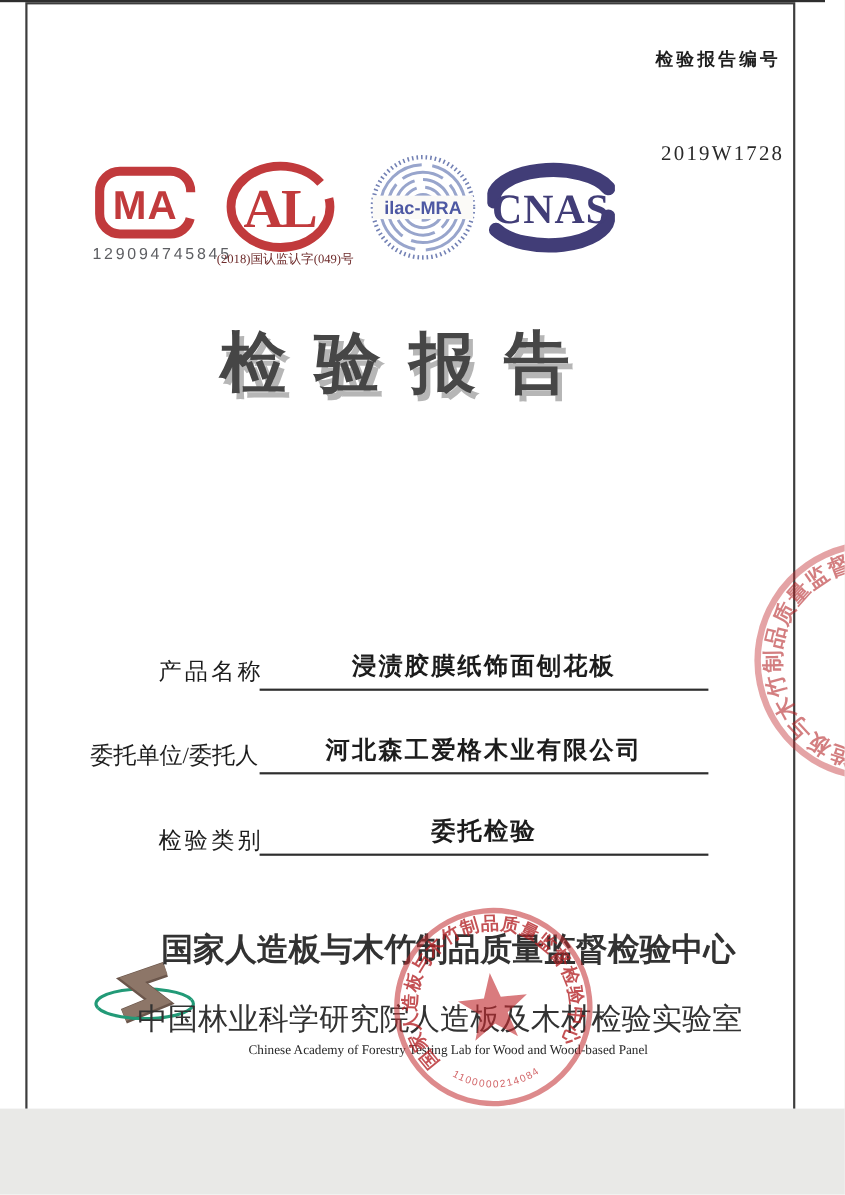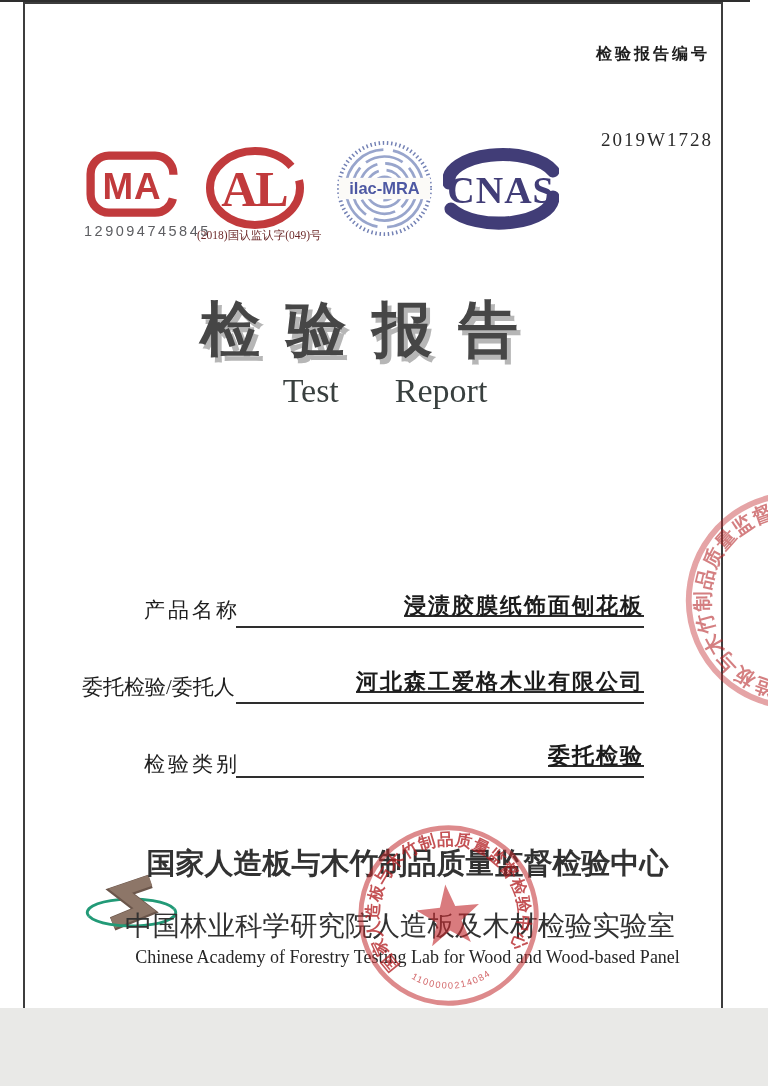--- a/index.html
+++ b/index.html
@@ -31,30 +31,30 @@
   .title-cn { left:97px; top:290px; width:550px; text-align:center;
     font-family:Liberation Sans, sans-serif; font-weight:bold; font-size:60px;
     letter-spacing:26px; color:#464646; text-shadow:4px 5px 0 rgba(110,110,110,.5); white-space:nowrap; }
   .title-en { left:120px; top:372px; width:530px; display:flex; justify-content:center; gap:56px;
     font-size:34px; color:#39403f; }
 
   
   .f-label { font-size:21px; color:#1d1d1d; white-space:nowrap; }
   .ls3 { letter-spacing:3px; }
   .f-line { left:236px; width:408px; border-bottom:2px solid #2e2e2e; box-sizing:border-box;
-    display:flex; align-items:flex-end; justify-content:flex-end; padding-bottom:5px;text-decoration:underline; }
+    display:flex; align-items:flex-end; justify-content:center; padding-bottom:5px; }
   .f-value { font-size:22px; font-weight:600; color:#1c1c1c; letter-spacing:2px; white-space:nowrap; }
 
   
   .org-cn1 { left:125px; top:844px; width:565px; text-align:center; font-size:29px; color:#323232;
     font-weight:600; white-space:nowrap; }
   .org-en1 { left:130px; top:884px; width:555px; text-align:center; font-size:16.5px; color:#272727; white-space:nowrap; }
   .org-cn2 { left:125px; top:908px; width:565px; text-align:left; font-size:27.5px; color:#323232;
     font-weight:400; white-space:nowrap; }
-  .org-en2 { left:130px; top:947px; width:555px; text-align:center; font-size:18px; color:#272727; white-space:nowrap; }
+  .org-en2 { left:130px; top:947px; width:555px; text-align:center; font-size:12px; color:#272727; white-space:nowrap; }
 
   
   .stamp-main { left:351px; top:818px; transform:rotate(-6deg); z-index:5; }
   .stamp-edge { left:677px; top:483px; transform:rotate(-80deg); z-index:5; opacity:.85; }
 
   svg { display:block; }
 </style>
 </head>
 <body>
 
@@ -90,31 +90,27 @@
   </svg>
 
   <svg class="abs" style="left:443px;top:147px" width="116" height="84" viewBox="0 0 116 84">
     <path d="M6,36 A54,26 0 0 1 110,24" fill="none" stroke="#413d77" stroke-width="13" stroke-linecap="round"></path>
     <path d="M110,50 A54,26 0 0 1 8,62" fill="none" stroke="#413d77" stroke-width="13" stroke-linecap="round"></path>
     <text x="58" y="56" text-anchor="middle" font-family="Liberation Serif, serif" font-weight="bold" font-size="38" fill="#413d77" letter-spacing="1">CNAS</text>
   </svg>
 
 
   <div class="abs title-cn">检验报告</div>
-  <div class="abs title-en">
-    <span>Test</span>
-    <span>Report</span>
-  </div>
 
   <div class="abs f-label ls3" style="left:144px;top:596px">产品名称</div>
   <div class="abs f-line" style="top:592px;height:36px">
     <span class="f-value">浸渍胶膜纸饰面刨花板</span>
   </div>
 
-  <div class="abs f-label" style="left:82px;top:673px">委托检验/委托人</div>
+  <div class="abs f-label" style="left:82px;top:673px">委托单位/委托人</div>
   <div class="abs f-line" style="top:668px;height:36px">
     <span class="f-value">河北森工爱格木业有限公司</span>
   </div>
 
   <div class="abs f-label ls3" style="left:144px;top:750px">检验类别</div>
   <div class="abs f-line" style="top:744px;height:34px">
     <span class="f-value">委托检验</span>
   </div>
 
   <svg class="abs" style="left:84px;top:870px" width="95" height="85" viewBox="0 0 100 90">

